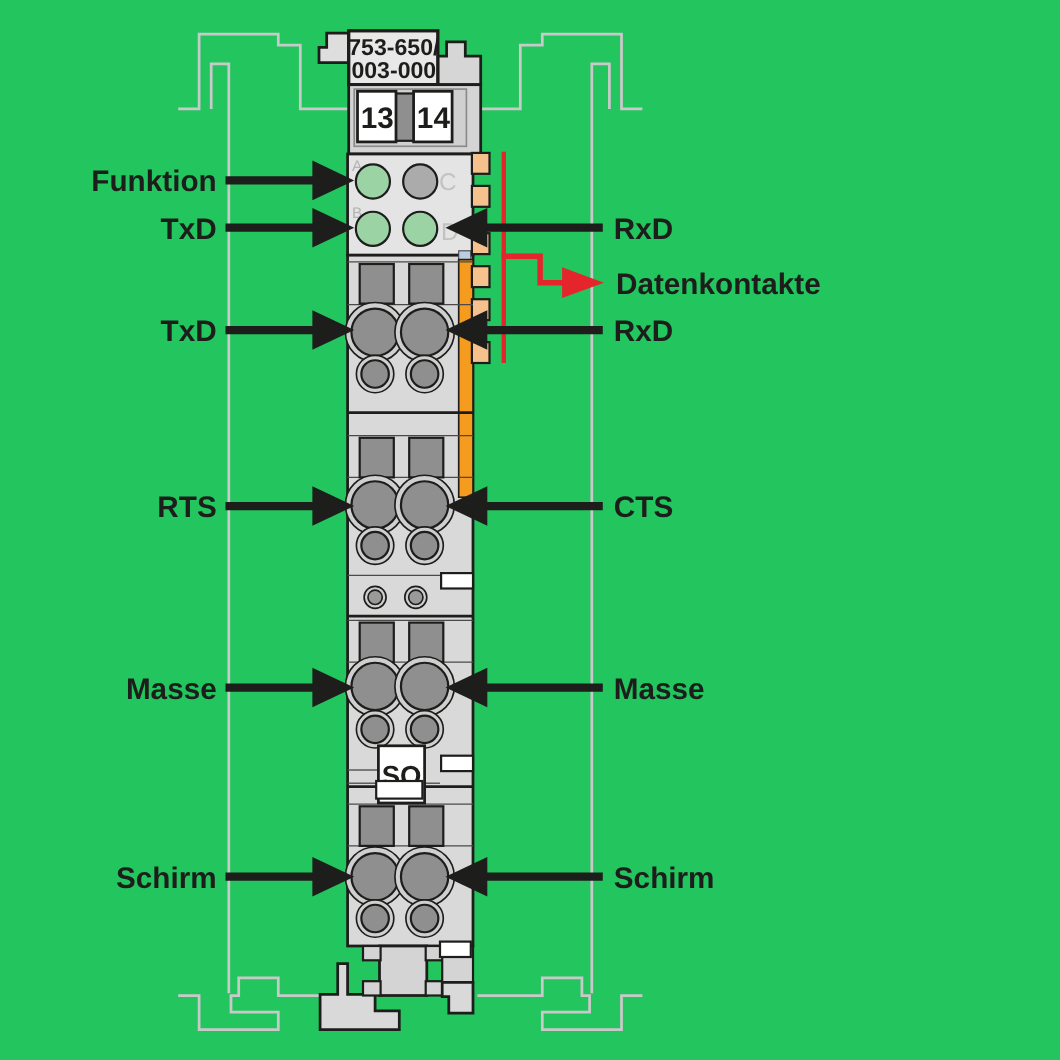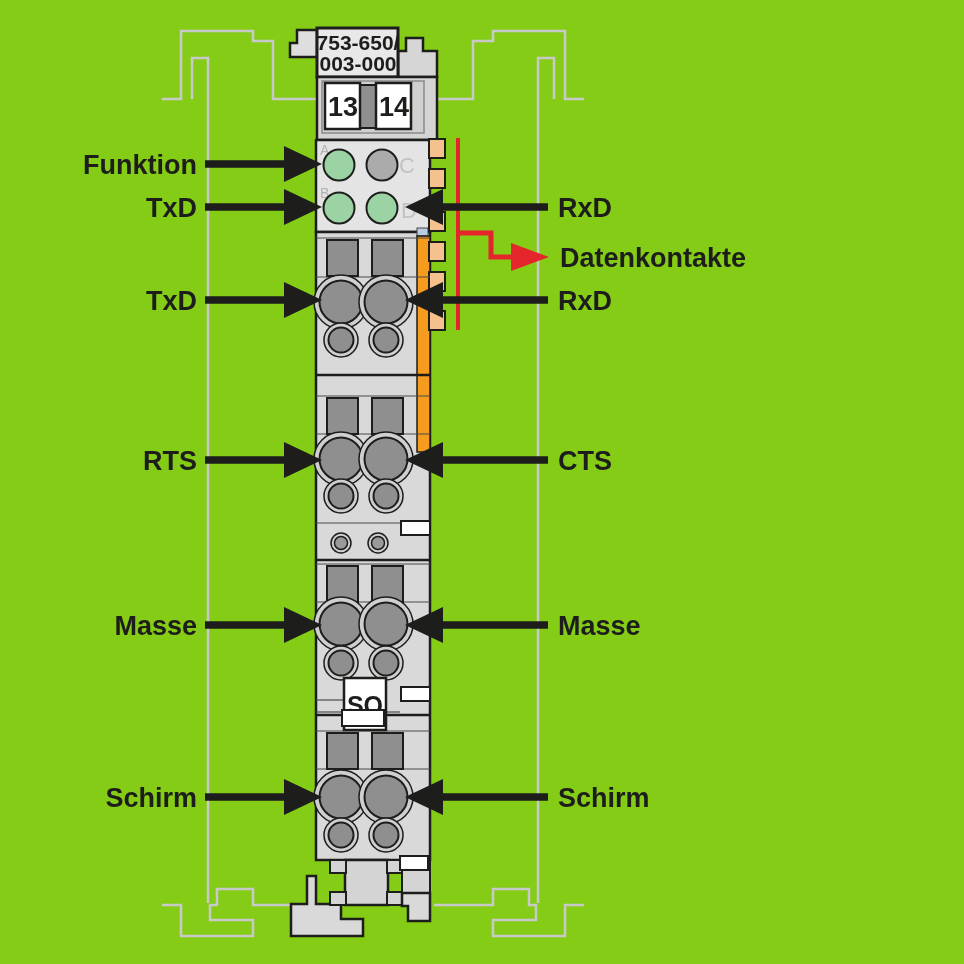--- a/index.html
+++ b/index.html
@@ -1,16 +1,16 @@
 <!DOCTYPE html>
 <html><head>
 <meta charset="utf-8">
 <style>
   html,body{margin:0;padding:0;background:#ffffff;}
-  .stage{position:relative;width:964px;height:964px;background:#84cc16;overflow:hidden;}
+  .stage{position:relative;width:964px;height:964px;background:#22c55e;overflow:hidden;}
   svg{display:block;}
   .lbl{font:700 27px "Liberation Sans",sans-serif;fill:#1d1d1b;}
   .part{font:700 21px "Liberation Sans",sans-serif;fill:#1d1d1b;}
   .num{font:700 27px "Liberation Sans",sans-serif;fill:#1d1d1b;}
   .ledletter-sm{font:400 14px "Liberation Sans",sans-serif;fill:#b3b3b3;}
   .ledletter-lg{font:400 22px "Liberation Sans",sans-serif;fill:#c2c2c2;}
   .so{font:700 25px "Liberation Sans",sans-serif;fill:#1d1d1b;}
 </style>
 </head>
 <body>

